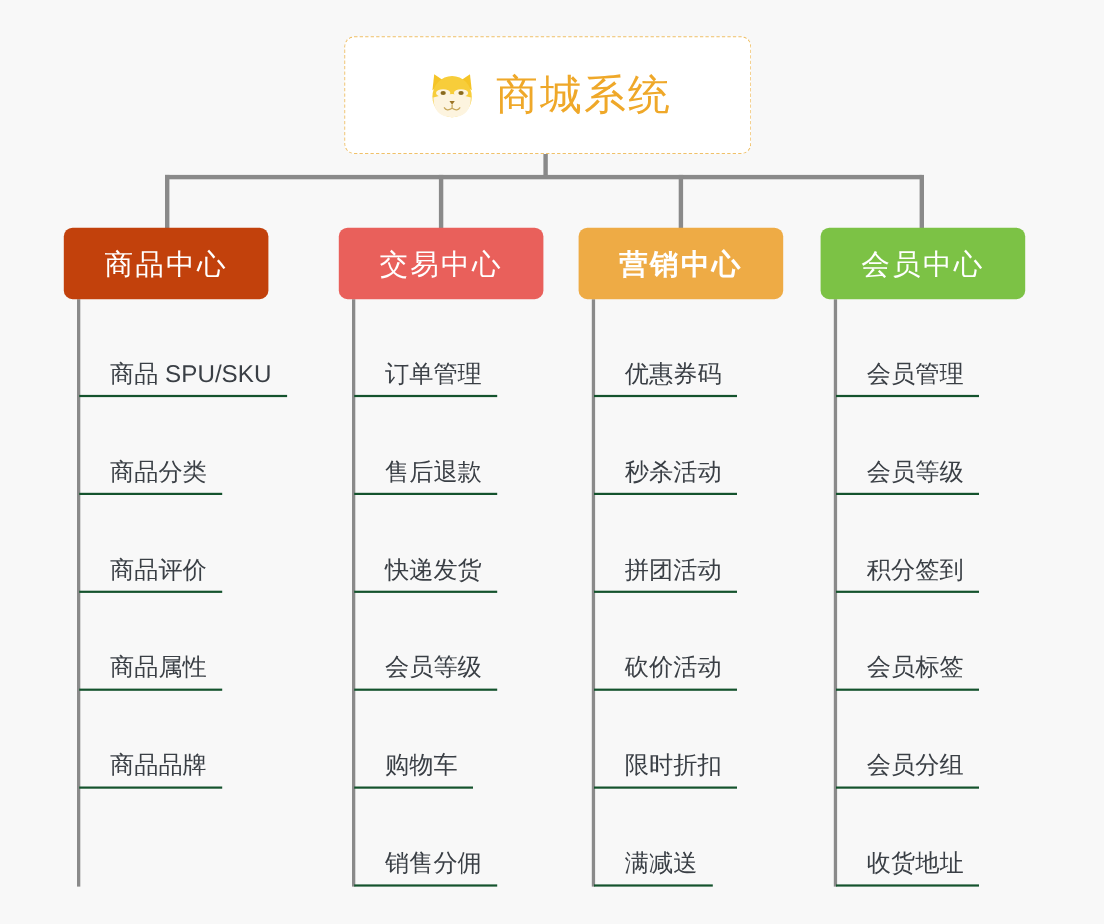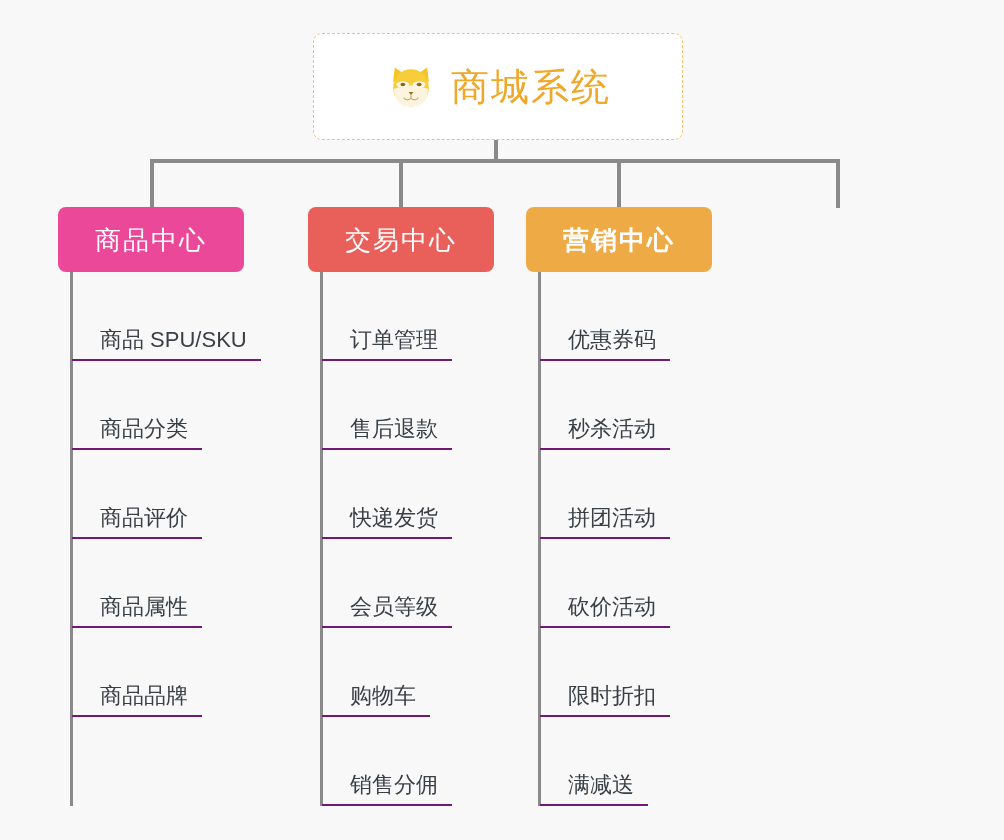--- a/index.html
+++ b/index.html
@@ -65,21 +65,21 @@
     display: flex;
     align-items: center;
     justify-content: center;
     color: #ffffff;
     font-size: 26px;
     letter-spacing: 2px;
     line-height: 1;
     position: relative;
     z-index: 2;
   }
-  #col-0 .cat-box { background: #ec4899; }
+  #col-0 .cat-box { background: #c2410c; }
   #col-1 .cat-box { background: #e9605b; }
   #col-2 .cat-box { background: #eeab45; font-weight: bold; }
   #col-3 .cat-box { background: #7cc245; }
 
   
   .leaf-list {
     position: relative;
     margin-top: 0;
     padding-top: 0;
   }
@@ -96,21 +96,21 @@
     padding-left: 42px;
     display: flex;
     align-items: flex-end;
   }
   .leaf-label {
     display: inline-block;
     font-size: 22px;
     color: #3a3f45;
     line-height: 1.25;
     padding: 0 14px 6px 0;
-    border-bottom: 2px solid #701a75;
+    border-bottom: 2px solid #14532d;
     margin-left: -28px;
     padding-left: 28px;
     white-space: nowrap;
   }
 </style>
 </head>
 <body>
 
 <div id="canvas">
 
@@ -217,14 +217,40 @@
         </div>
       <div class="leaf">
           <span class="leaf-label">限时折扣</span>
         </div>
       <div class="leaf">
           <span class="leaf-label">满减送</span>
         </div>
     </div>
   </div>
 
+  <div class="column" id="col-3">
+    <div class="cat-box">
+      <span>会员中心</span>
+    </div>
+    <div class="leaf-list">
+      <div class="trunk" style="height: 534px;"></div>
+      <div class="leaf">
+          <span class="leaf-label">会员管理</span>
+        </div>
+      <div class="leaf">
+          <span class="leaf-label">会员等级</span>
+        </div>
+      <div class="leaf">
+          <span class="leaf-label">积分签到</span>
+        </div>
+      <div class="leaf">
+          <span class="leaf-label">会员标签</span>
+        </div>
+      <div class="leaf">
+          <span class="leaf-label">会员分组</span>
+        </div>
+      <div class="leaf">
+          <span class="leaf-label">收货地址</span>
+        </div>
+    </div>
+  </div>
 
 </div>
 
 </body></html>

